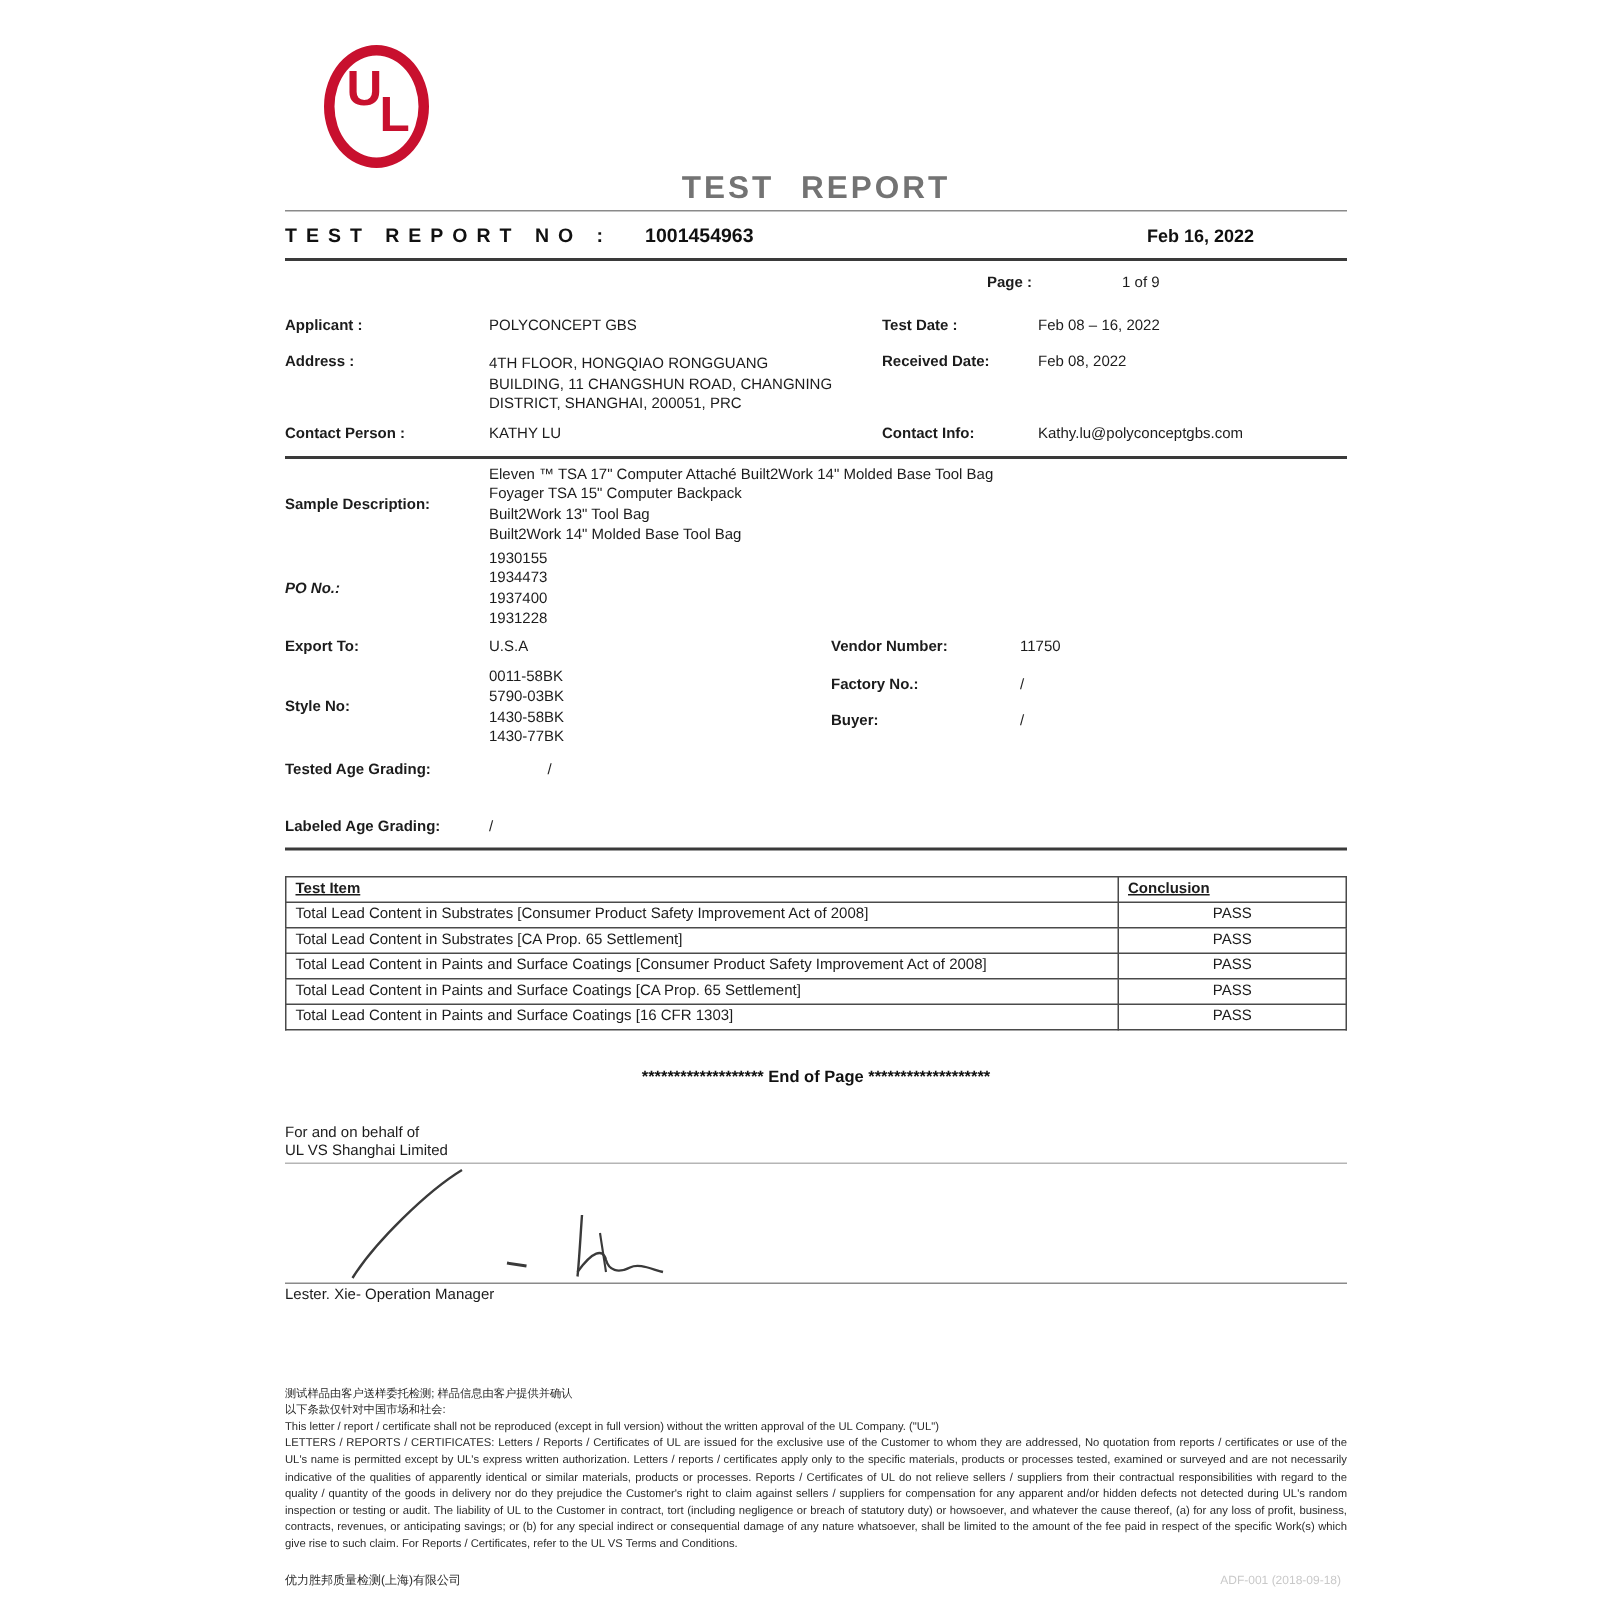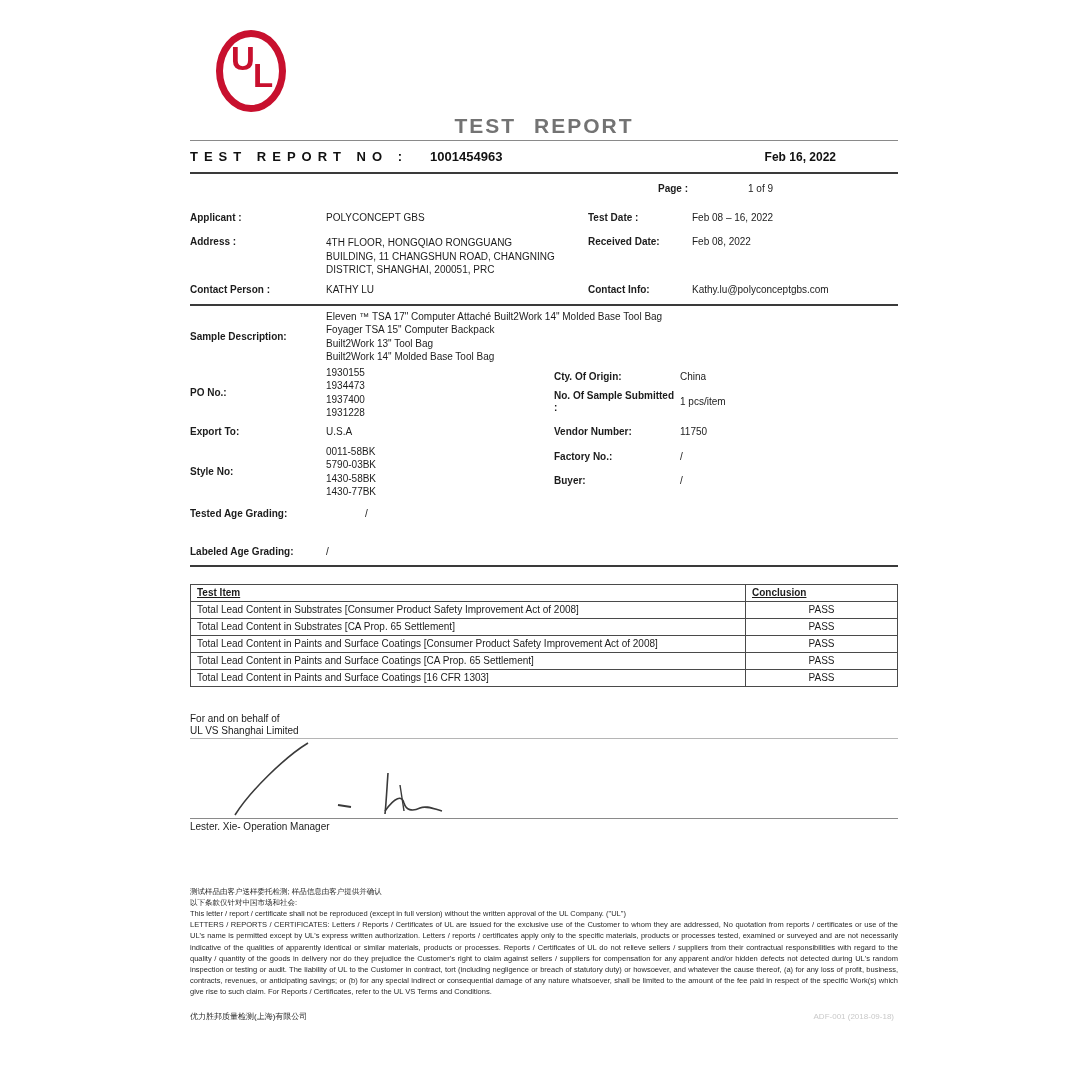--- a/index.html
+++ b/index.html
@@ -128,36 +128,26 @@
       <div class="c1 lbl" style="align-self:center;">Sample Description:</div>
       <div class="c4">
         <div class="line">Eleven ™ TSA 17" Computer Attaché Built2Work 14" Molded Base Tool Bag</div>
         <div class="line">Foyager TSA 15" Computer Backpack</div>
         <div class="line">Built2Work 13" Tool Bag</div>
         <div class="line">Built2Work 14" Molded Base Tool Bag</div>
       </div>
     </div>
 
     <div class="row" style="margin-top:2px;">
-      <div class="c1 lbl" style="align-self:center;">PO No.:</div>
+      <div class="c1 lbl" style="align-self:center;font-style:italic;">PO No.:</div>
       <div class="c2">
         <div class="line">1930155</div>
         <div class="line">1934473</div>
         <div class="line">1937400</div>
         <div class="line">1931228</div>
-      </div>
-      <div class="c4">
-        <div class="pair" style="height:22px;">
-          <div class="c3 lbl">Cty. Of Origin:</div>
-          <div>China</div>
-        </div>
-        <div class="pair" style="height:28px;">
-          <div class="c3 lbl">No. Of Sample Submitted :</div>
-          <div>1 pcs/item</div>
-        </div>
       </div>
     </div>
 
     <div class="row" style="margin-top:6px;">
       <div class="c1 lbl">Export To:</div>
       <div class="c2">U.S.A</div>
       <div class="c3 lbl">Vendor Number:</div>
       <div class="c4">11750</div>
     </div>
 
@@ -215,20 +205,21 @@
       <td>Total Lead Content in Paints and Surface Coatings [CA Prop. 65 Settlement]</td>
       <td class="conc">PASS</td>
     </tr>
     <tr>
       <td>Total Lead Content in Paints and Surface Coatings [16 CFR 1303]</td>
       <td class="conc">PASS</td>
     </tr>
   </tbody>
     </table>
 
+  <div class="endofpage">******************* End of Page *******************</div>
 
   <div class="sig">
     <div class="sig-line">For and on behalf of</div>
     <div class="sig-line">UL VS Shanghai Limited</div>
     <hr class="hr-light">
     <div class="sig-area">
       <svg width="708" height="79" viewBox="0 0 708 79">
         <path d="M 45 76 C 60 52 95 18 118 4" stroke="#3a3a3a" stroke-width="1.6" fill="none"></path>
         <path d="M 148 66 L 161 68" stroke="#3a3a3a" stroke-width="2" fill="none"></path>
         <path d="M 198 34 C 197 48 196 66 195 75" stroke="#3a3a3a" stroke-width="1.6" fill="none"></path>

